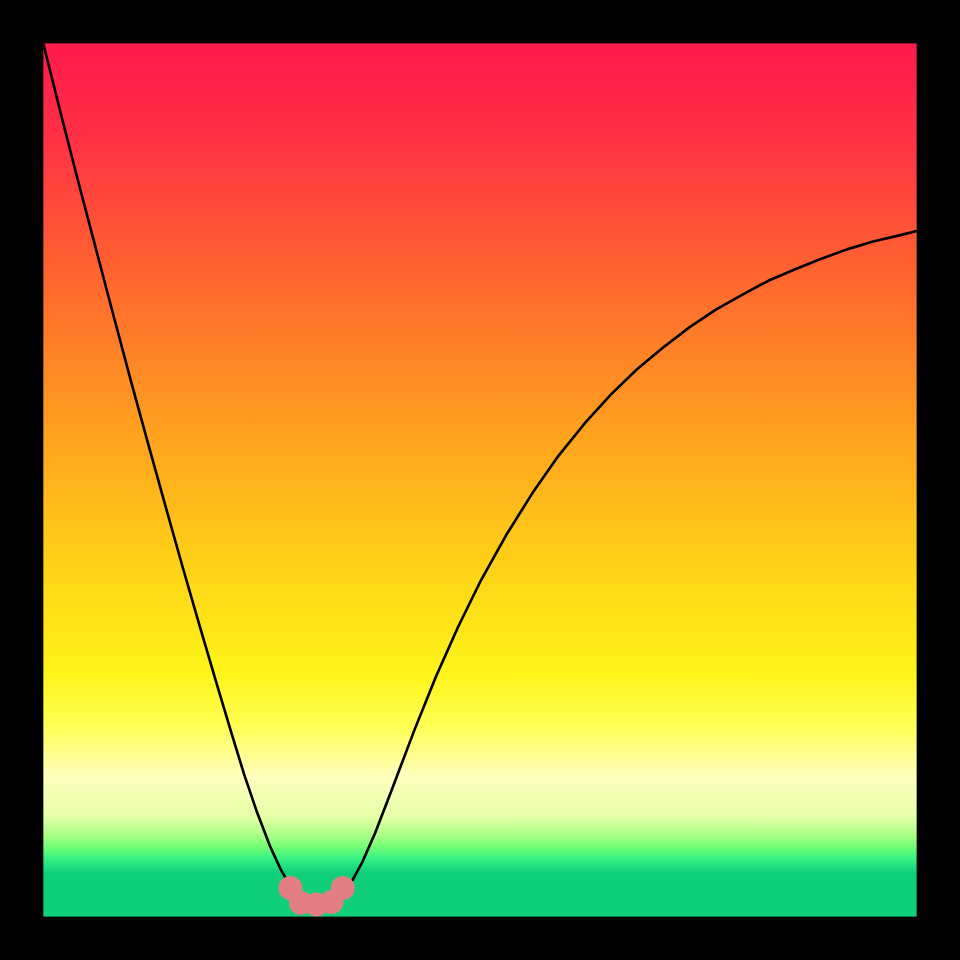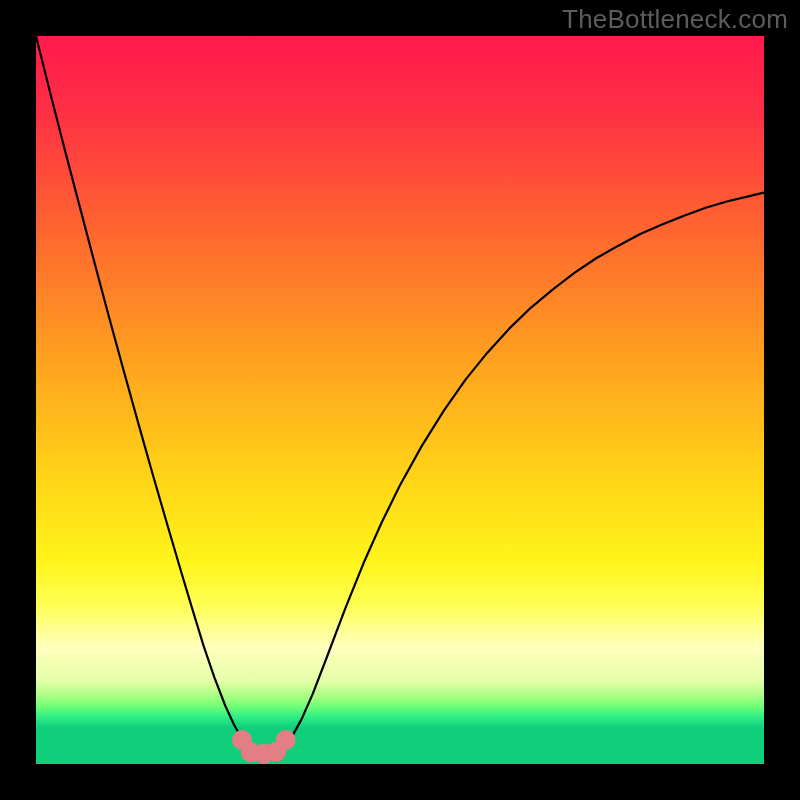--- a/index.html
+++ b/index.html
@@ -62,14 +62,13 @@
         <rect x="0" y="0" width="728" height="728" fill="url(#grad)"></rect>
         <path d="M0.00 0.00 L14.56 58.24 L29.12 115.02 L43.68 170.35 L58.24 225.68 L72.80 280.28 L87.36 333.42 L101.92 385.84 L116.48 437.53 L131.04 487.76 L145.60 537.26 L156.52 573.66 L167.44 609.34 L178.36 641.37 L189.28 669.76 L198.02 688.69 L206.02 702.52 L211.12 709.07 L216.22 713.44 L222.04 715.62 L228.59 717.08 L232.96 717.08 L238.78 716.35 L242.42 714.90 L249.70 709.07 L256.98 698.88 L265.72 682.86 L276.64 658.11 L291.20 620.26 L309.40 572.21 L327.60 527.07 L345.80 486.30 L364.00 449.18 L385.84 409.86 L407.68 374.92 L429.52 343.62 L451.36 316.68 L473.20 292.66 L495.04 271.54 L516.88 253.34 L538.72 236.60 L560.56 222.04 L582.40 209.66 L604.24 198.02 L626.08 188.55 L647.92 179.82 L669.76 171.81 L691.60 165.26 L713.44 160.16 L728.00 156.52" fill="none" stroke="#000000" stroke-width="2.2" stroke-linecap="round" stroke-linejoin="round"></path>
         <path d="M206.02 703.98 L214.76 716.35 L227.86 717.81 L240.24 715.62 L249.70 703.98" fill="none" stroke="#e37f84" stroke-width="12" stroke-linecap="round" stroke-linejoin="round"></path>
         <circle cx="206.02" cy="703.98" r="10" fill="#e37f84"></circle>
         <circle cx="214.76" cy="716.35" r="10" fill="#e37f84"></circle>
         <circle cx="227.86" cy="717.81" r="10" fill="#e37f84"></circle>
         <circle cx="240.24" cy="715.62" r="10" fill="#e37f84"></circle>
         <circle cx="249.70" cy="703.98" r="10" fill="#e37f84"></circle>
       </svg>
     </div>
-  <div class="watermark">TheBottleneck.com</div>
 </div>
 
 </body></html>

